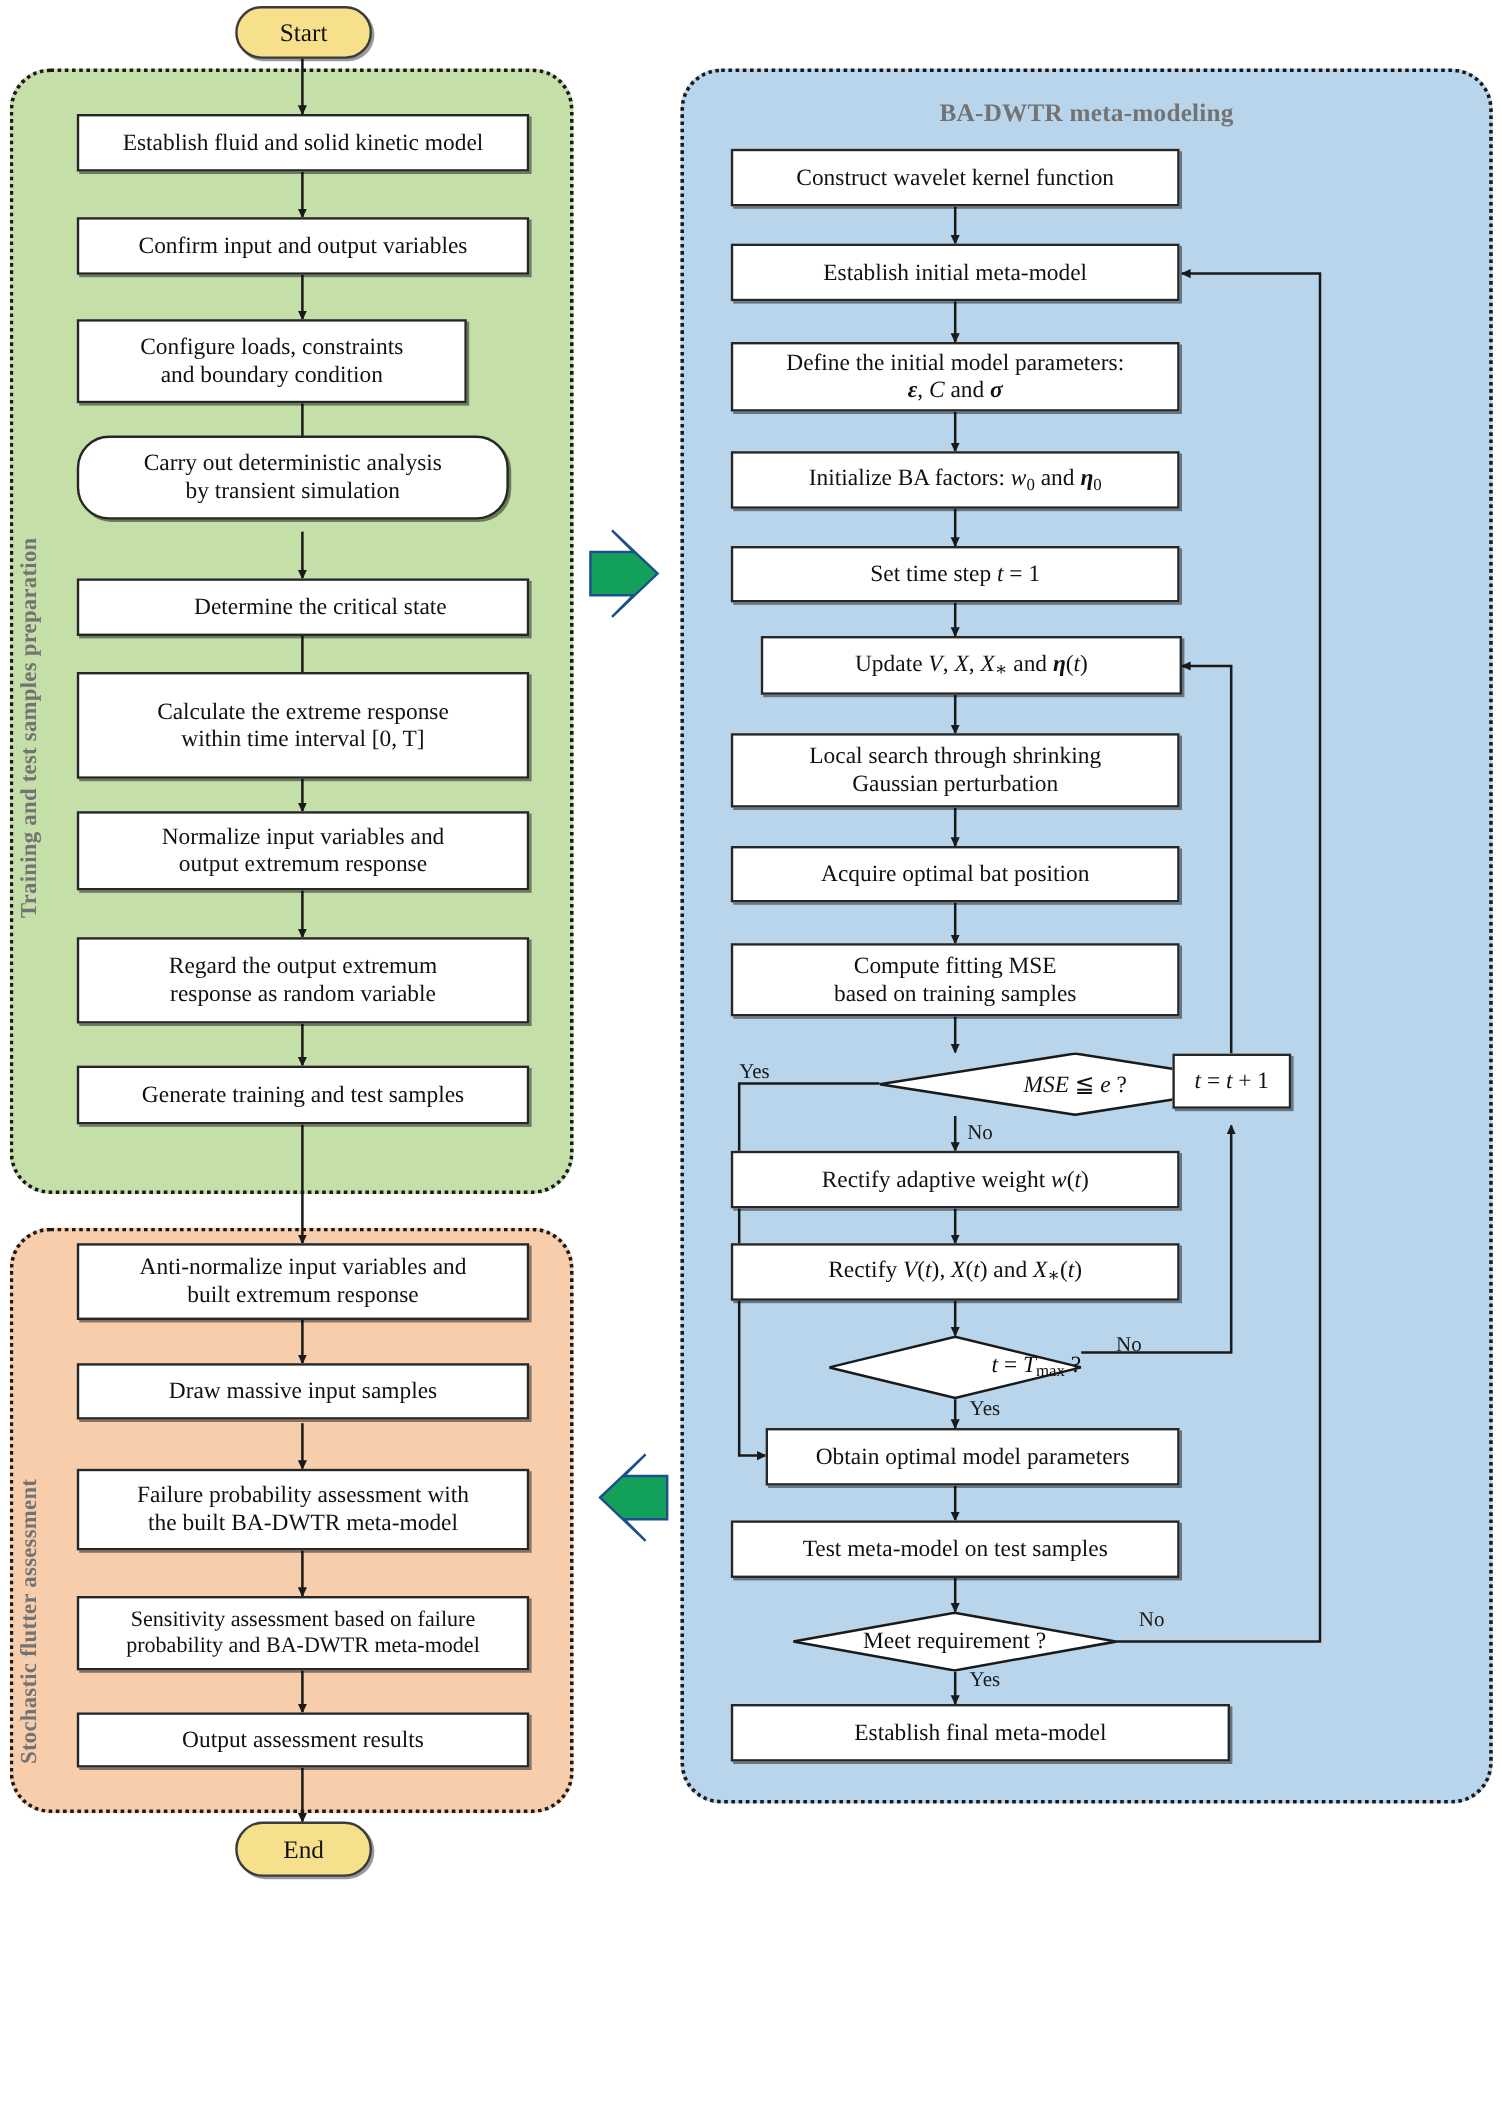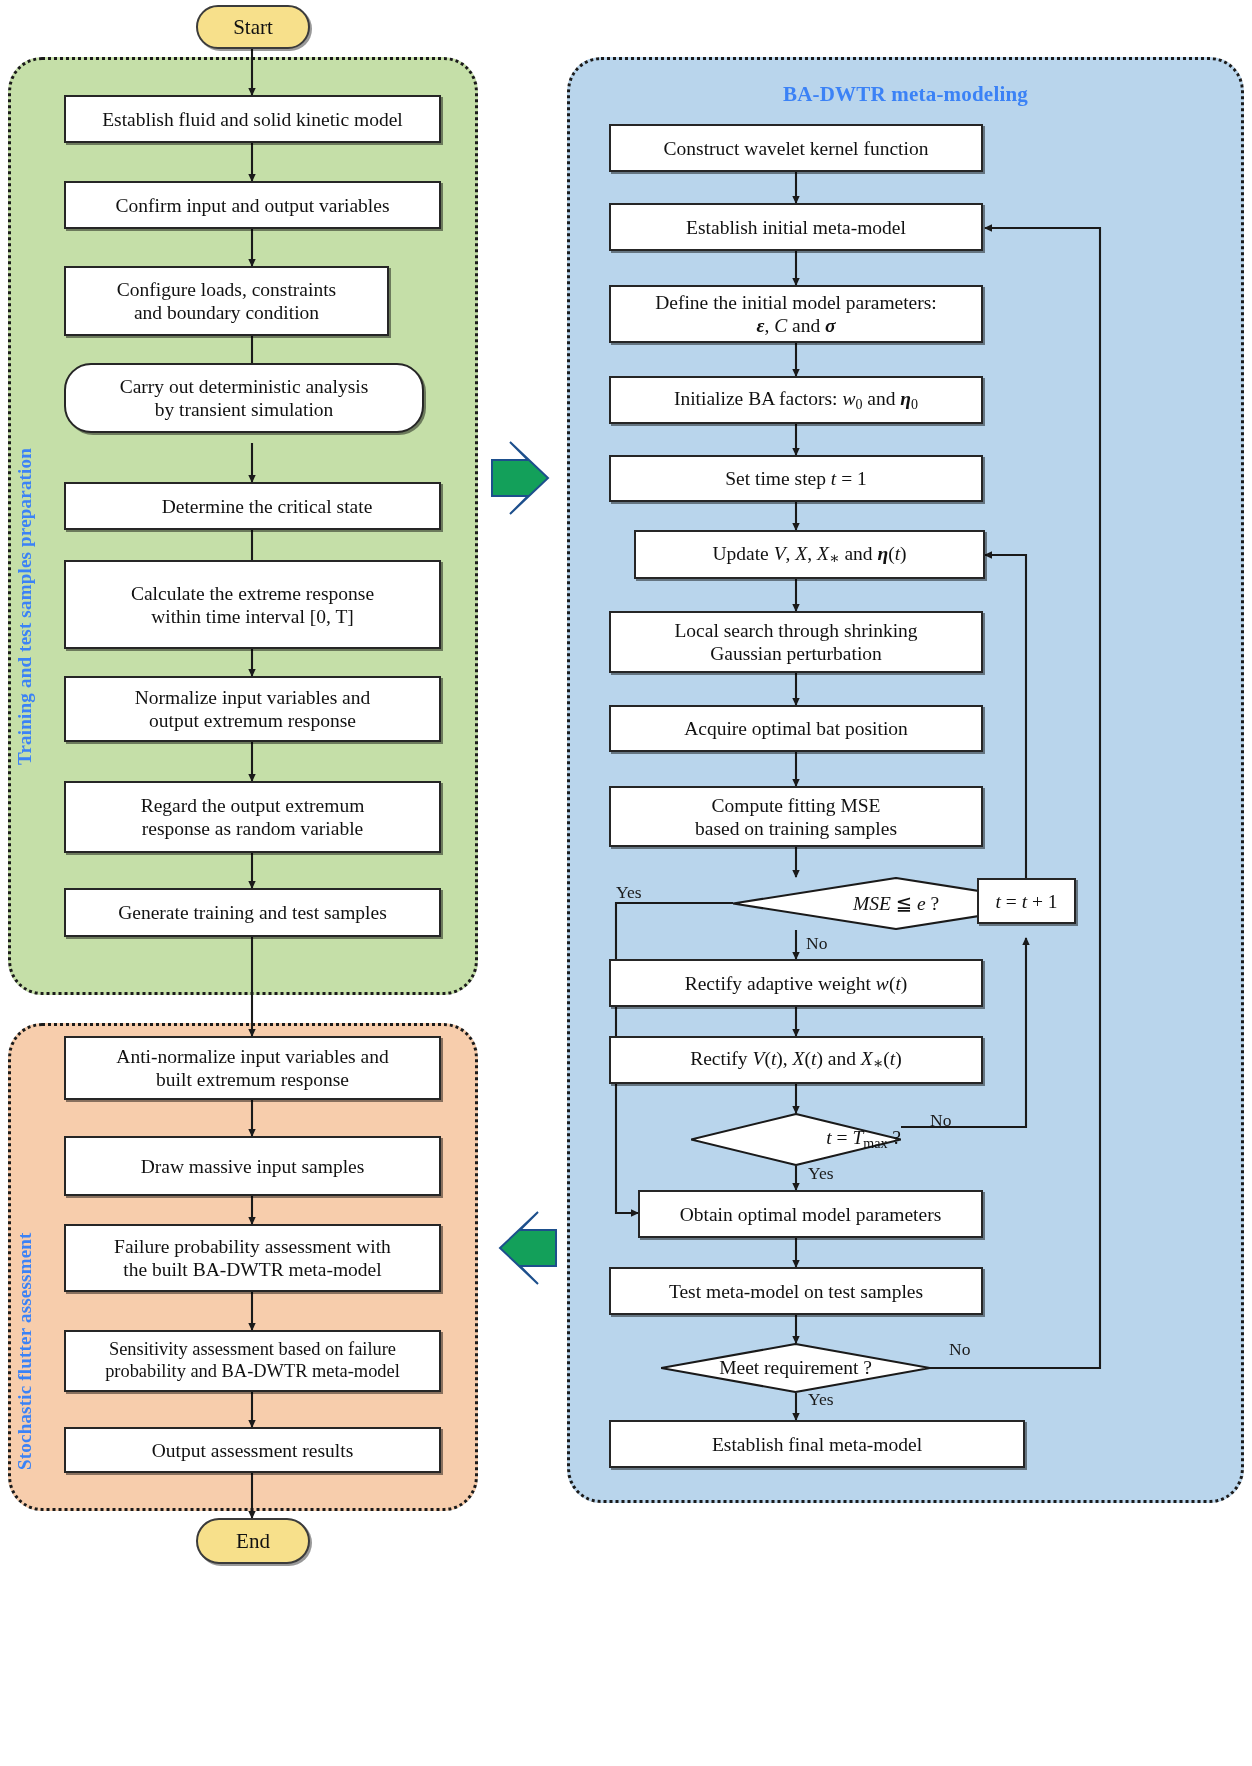--- a/index.html
+++ b/index.html
@@ -6,21 +6,21 @@
   body{width:1252px;height:1766px;position:relative;
        font-family:"Liberation Serif","DejaVu Serif",serif;}
   #stage{position:absolute;left:0;top:0;width:1252px;height:1766px;overflow:hidden;}
 
   
   .panel{position:absolute;border:3px dotted #1a1a1a;border-radius:34px;box-sizing:border-box;}
   #panel-green{left:8px;top:57px;width:470px;height:938px;background:#c5dfa8;}
   #panel-orange{left:8px;top:1023px;width:470px;height:488px;background:#f7cdac;}
   #panel-blue{left:567px;top:57px;width:677px;height:1446px;background:#b9d5ec;}
 
-  .panel-title{position:absolute;font-weight:bold;color:#3b82f6;letter-spacing:.2px;}
+  .panel-title{position:absolute;font-weight:bold;color:#737373;letter-spacing:.2px;}
   .vtitle{writing-mode:vertical-rl;transform:rotate(180deg);
           font-size:19px;white-space:nowrap;}
   #title-green{left:14px;top:205px;height:560px;}
   #title-orange{left:14px;top:1140px;height:330px;}
   #title-blue{left:567px;top:82px;width:677px;text-align:center;font-size:21px;}
 
   
   .node{position:absolute;box-sizing:border-box;background:#ffffff;
         border:2px solid #262626;display:flex;align-items:center;justify-content:center;
         text-align:center;line-height:1.18;font-size:19.5px;color:#111;
@@ -140,21 +140,21 @@
   <div class="node" style="left:64px;top:781px;width:377px;height:72px;">
     <span style="white-space:pre-line">Regard the output extremum
 response as random variable</span>
   </div>
   <div class="node" style="left:64px;top:888px;width:377px;height:49px;">Generate training and test samples</div>
 
   <div class="node" style="left:64px;top:1036px;width:377px;height:64px;">
     <span style="white-space:pre-line">Anti-normalize input variables and
 built extremum response</span>
   </div>
-  <div class="node" style="left:64px;top:1136px;width:377px;height:60px;">Draw massive input samples</div>
+  <div class="node" style="left:64px;top:1136px;width:377px;height:47px;">Draw massive input samples</div>
   <div class="node" style="left:64px;top:1224px;width:377px;height:68px;">
     <span style="white-space:pre-line">Failure probability assessment with
 the built BA-DWTR meta-model</span>
   </div>
   <div class="node" style="left:64px;top:1330px;width:377px;height:62px;font-size:18.4px;">
     <span style="white-space:pre-line">Sensitivity assessment based on failure
 probability and BA-DWTR meta-model</span>
   </div>
   <div class="node" style="left:64px;top:1427px;width:377px;height:46px;">Output assessment results</div>
 

